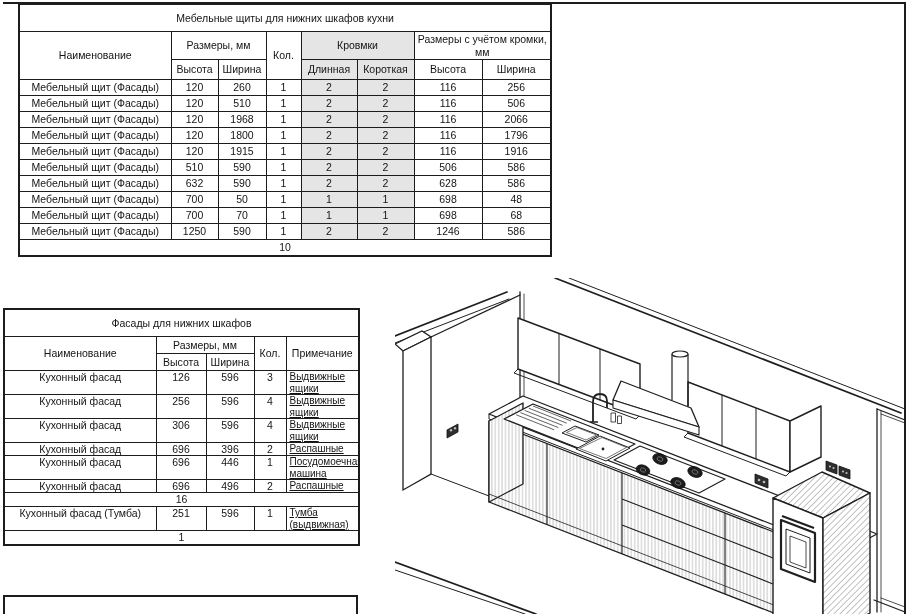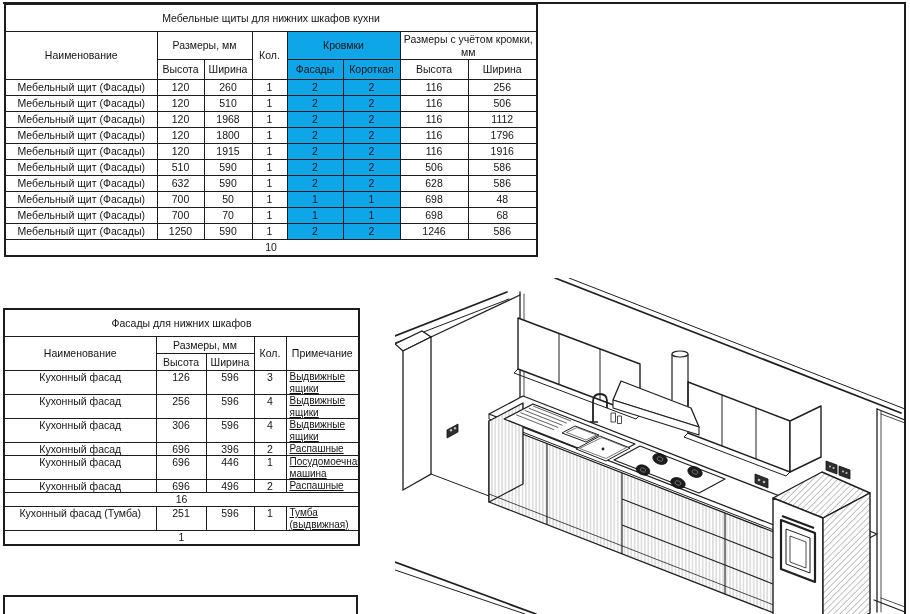--- a/index.html
+++ b/index.html
@@ -4,24 +4,24 @@
 <style>
   html,body{margin:0;padding:0;background:#fff;}
   .page{position:relative;width:910px;height:614px;background:#ffffff;overflow:hidden;
         font-family:"Liberation Sans",sans-serif;color:#141414;}
   .pborder{position:absolute;background:#1c1c1c;}
   table.spec{position:absolute;border-collapse:collapse;table-layout:fixed;
              border:2px solid #1c1c1c;background:#fff;}
   table.spec td{border:1px solid #1c1c1c;font-size:10.5px;line-height:1.15;
                 text-align:center;vertical-align:middle;padding:0 2px;overflow:hidden;}
   td.title{height:26px;font-size:11px;}
-  td.grey{background:#0ea5e9;}
+  td.grey{background:#e5e5e5;}
   td.tl{text-align:left;padding-left:3px;}
   td.vbot{vertical-align:bottom;padding-bottom:2px;}
-  #table1{left:4px;top:3px;width:532px;}
+  #table1{left:18px;top:3px;width:532px;}
   #table1 tr.h1 td{height:27px;}
   #table1 tr.h2 td{height:19px;}
   #table1 tbody tr{height:16px;}
   #table2{left:3px;top:308px;width:355px;}
   #table2 tr.h1 td{height:16px;}
   #table2 tr.h2 td{height:16px;}
   #table2 tbody td{vertical-align:top;}
   #table2 tbody td.note{text-align:left;font-size:10px;padding-left:3px;text-decoration:underline;}
   tr.total td{height:13px;vertical-align:middle;}
   #cont-box{position:absolute;left:3px;top:595px;width:351px;height:19px;
@@ -54,21 +54,21 @@
       <tr class="h1">
         <td rowspan="2" class="vbot">Наименование</td>
         <td colspan="2">Размеры, мм</td>
         <td rowspan="2" class="vbot">Кол.</td>
         <td colspan="2" class="grey">Кровмки</td>
         <td colspan="2">Размеры с учётом кромки, мм</td>
       </tr>
       <tr class="h2">
         <td>Высота</td>
         <td>Ширина</td>
-        <td class="grey">Фасады</td>
+        <td class="grey">Длинная</td>
         <td class="grey">Короткая</td>
         <td>Высота</td>
         <td>Ширина</td>
       </tr>
     </thead>
     <tbody id="t1-body">
       <tr class="drow">
       <td class="tl">Мебельный щит (Фасады)</td>
       <td>120</td>
       <td>260</td>
@@ -89,21 +89,21 @@
       <td>506</td>
     </tr>
         <tr class="drow">
       <td class="tl">Мебельный щит (Фасады)</td>
       <td>120</td>
       <td>1968</td>
       <td>1</td>
       <td class="grey">2</td>
       <td class="grey">2</td>
       <td>116</td>
-      <td>1112</td>
+      <td>2066</td>
     </tr>
         <tr class="drow">
       <td class="tl">Мебельный щит (Фасады)</td>
       <td>120</td>
       <td>1800</td>
       <td>1</td>
       <td class="grey">2</td>
       <td class="grey">2</td>
       <td>116</td>
       <td>1796</td>

